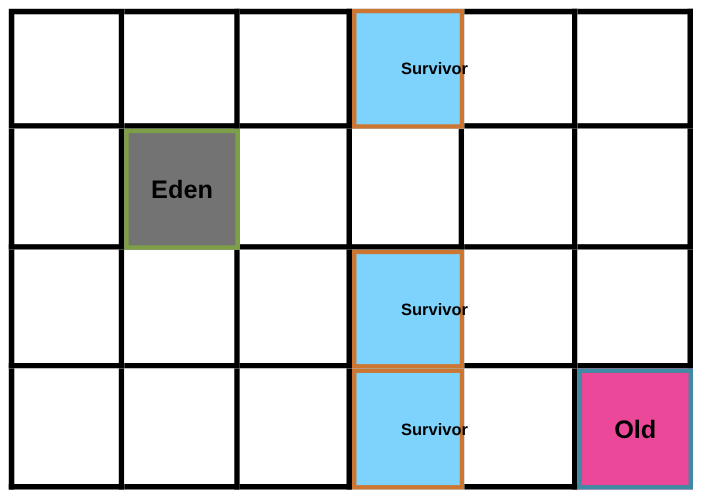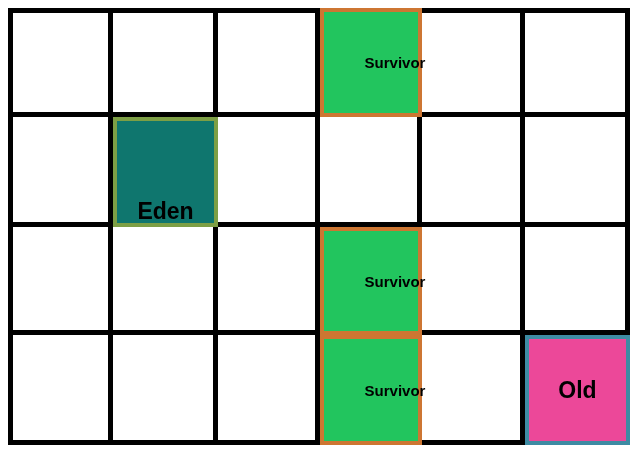--- a/index.html
+++ b/index.html
@@ -51,28 +51,27 @@
     border-top: 5px solid #000000;
   }
 
   
   .cell.filled {
     border: 4px solid transparent;
     z-index: 2;
   }
 
   .cell.fill-orange {
-    background: #22c55e;
+    background: #7dd3fc;
     border-color: #cd7632;
     padding-left: 48px;
   }
   .cell.fill-green {
-    background: #0f766e;
+    background: #737373;
     border-color: #7d9f45;
-    align-items: flex-end;
   }
   .cell.fill-blue {
     background: #ec4899;
     border-color: #3e8ba3;
   }
 
   .cell-label {
     color: #000000;
     font-weight: bold;
     line-height: 1;

